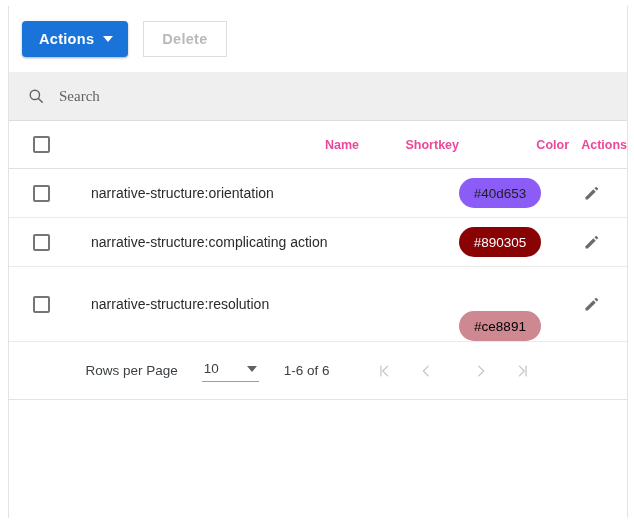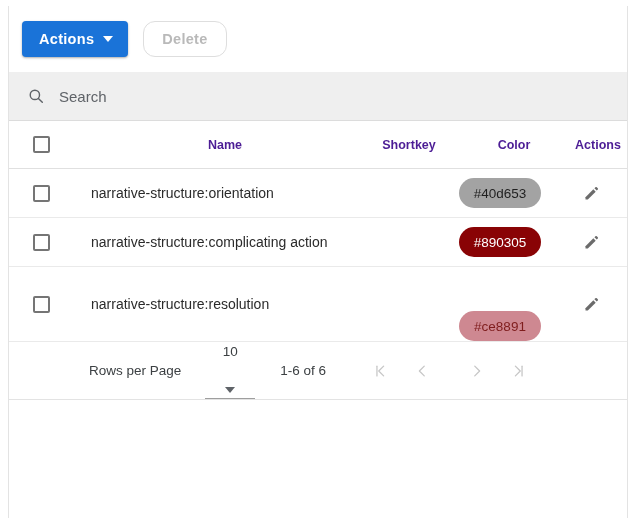--- a/index.html
+++ b/index.html
@@ -60,21 +60,21 @@
     border-right: 5px solid transparent;
     border-top: 6px solid #ffffff;
     display: inline-block;
   }
 
   .btn-delete {
     margin-left: 15px;
     background: #ffffff;
     color: #b9b9b9;
     border: 1px solid #dedede;
-    border-radius: 12px;
+    border-radius: 0;
     height: 36px;
     padding: 0 18px;
     font-size: 14.5px;
     font-weight: bold;
     letter-spacing: 0.3px;
     cursor: default;
     font-family: "Liberation Sans", sans-serif;
   }
 
   
@@ -89,42 +89,42 @@
   }
   .search-icon { width: 18px; height: 18px; flex: 0 0 auto; display: block; }
   .search-input {
     border: none;
     outline: none;
     background: transparent;
     font-size: 15px;
     color: #3c4043;
     margin-left: 12px;
     width: 420px;
-    font-family: Liberation Sans, sans-serif;
+    font-family: Liberation Serif, serif;
   }
   .search-input::placeholder { color: #5f6368; opacity: 1; }
 
   
   table.grid {
     width: 100%;
     border-collapse: collapse;
     table-layout: fixed;
   }
   .col-check { width: 75px; }
   .col-name  { width: 275px; }
   .col-short { width: 100px; }
   .col-color { width: 110px; }
   .col-act   { width: 58px; }
 
   thead th {
     height: 47px;
     font-size: 12.5px;
     font-weight: bold;
-    color: #4c1d95;
-    text-align: center;
+    color: #ec4899;
+    text-align: right;
     border-bottom: 1px solid #e0e0e0;
     padding: 0;
     vertical-align: middle;
     margin-top: 27px;
   }
   th.h-check { padding-left: 24px; }
   th.h-name  { padding-left: 7px; }
   th.h-short { padding-left: 0px; }
   th.h-color { padding-left: 0px; }
   th.h-act   { padding-left: 0px; }
@@ -196,21 +196,20 @@
   }
   .rpp-select {
     margin-left: 24px;
     display: flex;
     align-items: center;
     gap: 28px;
     border-bottom: 1px solid #9e9e9e;
     padding: 2px 2px 5px 2px;
     cursor: pointer;
     min-width: 46px;
-    flex-direction: column;
   }
   .rpp-value { font-size: 13.5px; color: #3c4043; }
   .caret-dark {
     width: 0; height: 0;
     border-left: 5px solid transparent;
     border-right: 5px solid transparent;
     border-top: 6px solid #5f6368;
   }
   .range-label {
     margin-left: 25px;
@@ -275,21 +274,21 @@
         <th class="h-act">Actions</th>
       </tr>
     </thead>
     <tbody id="rows-body">
         <tr>
           <td class="c-check">
             <span class="cbox"></span>
           </td>
           <td class="c-name">narrative-structure:orientation</td>
           <td></td>
-          <td class="c-color"><span class="chip" style="background: #a3a3a3; color: rgb(31, 31, 31);">#40d653</span></td>
+          <td class="c-color"><span class="chip" style="background: #8b5cf6; color: rgb(31, 31, 31);">#40d653</span></td>
           <td class="c-act">
             <button class="pencil-btn">
               <svg width="17" height="17" viewBox="0 0 24 24">
                 <path d="M3.5 17.2 L14.6 6.1 L17.9 9.4 L6.8 20.5 L3.5 20.5 Z" fill="#6b6b6b"></path>
                 <path d="M16.1 4.6 L17.6 3.1 C18.1 2.6 18.9 2.6 19.4 3.1 L20.9 4.6 C21.4 5.1 21.4 5.9 20.9 6.4 L19.4 7.9 Z" fill="#6b6b6b"></path>
               </svg>
             </button>
           </td>
         </tr>
         <tr>
@@ -307,21 +306,21 @@
               </svg>
             </button>
           </td>
         </tr>
         <tr>
           <td class="c-check">
             <span class="cbox"></span>
           </td>
           <td class="c-name">narrative-structure:resolution</td>
           <td></td>
-          <td class="c-color"><span class="chip" style="background: rgb(206, 136, 145); color: #7f1d1d; margin-top: 44px;">#ce8891</span></td>
+          <td class="c-color"><span class="chip" style="background: rgb(206, 136, 145); color: #000000; margin-top: 44px;">#ce8891</span></td>
           <td class="c-act">
             <button class="pencil-btn">
               <svg width="17" height="17" viewBox="0 0 24 24">
                 <path d="M3.5 17.2 L14.6 6.1 L17.9 9.4 L6.8 20.5 L3.5 20.5 Z" fill="#6b6b6b"></path>
                 <path d="M16.1 4.6 L17.6 3.1 C18.1 2.6 18.9 2.6 19.4 3.1 L20.9 4.6 C21.4 5.1 21.4 5.9 20.9 6.4 L19.4 7.9 Z" fill="#6b6b6b"></path>
               </svg>
             </button>
           </td>
         </tr>
       </tbody>

